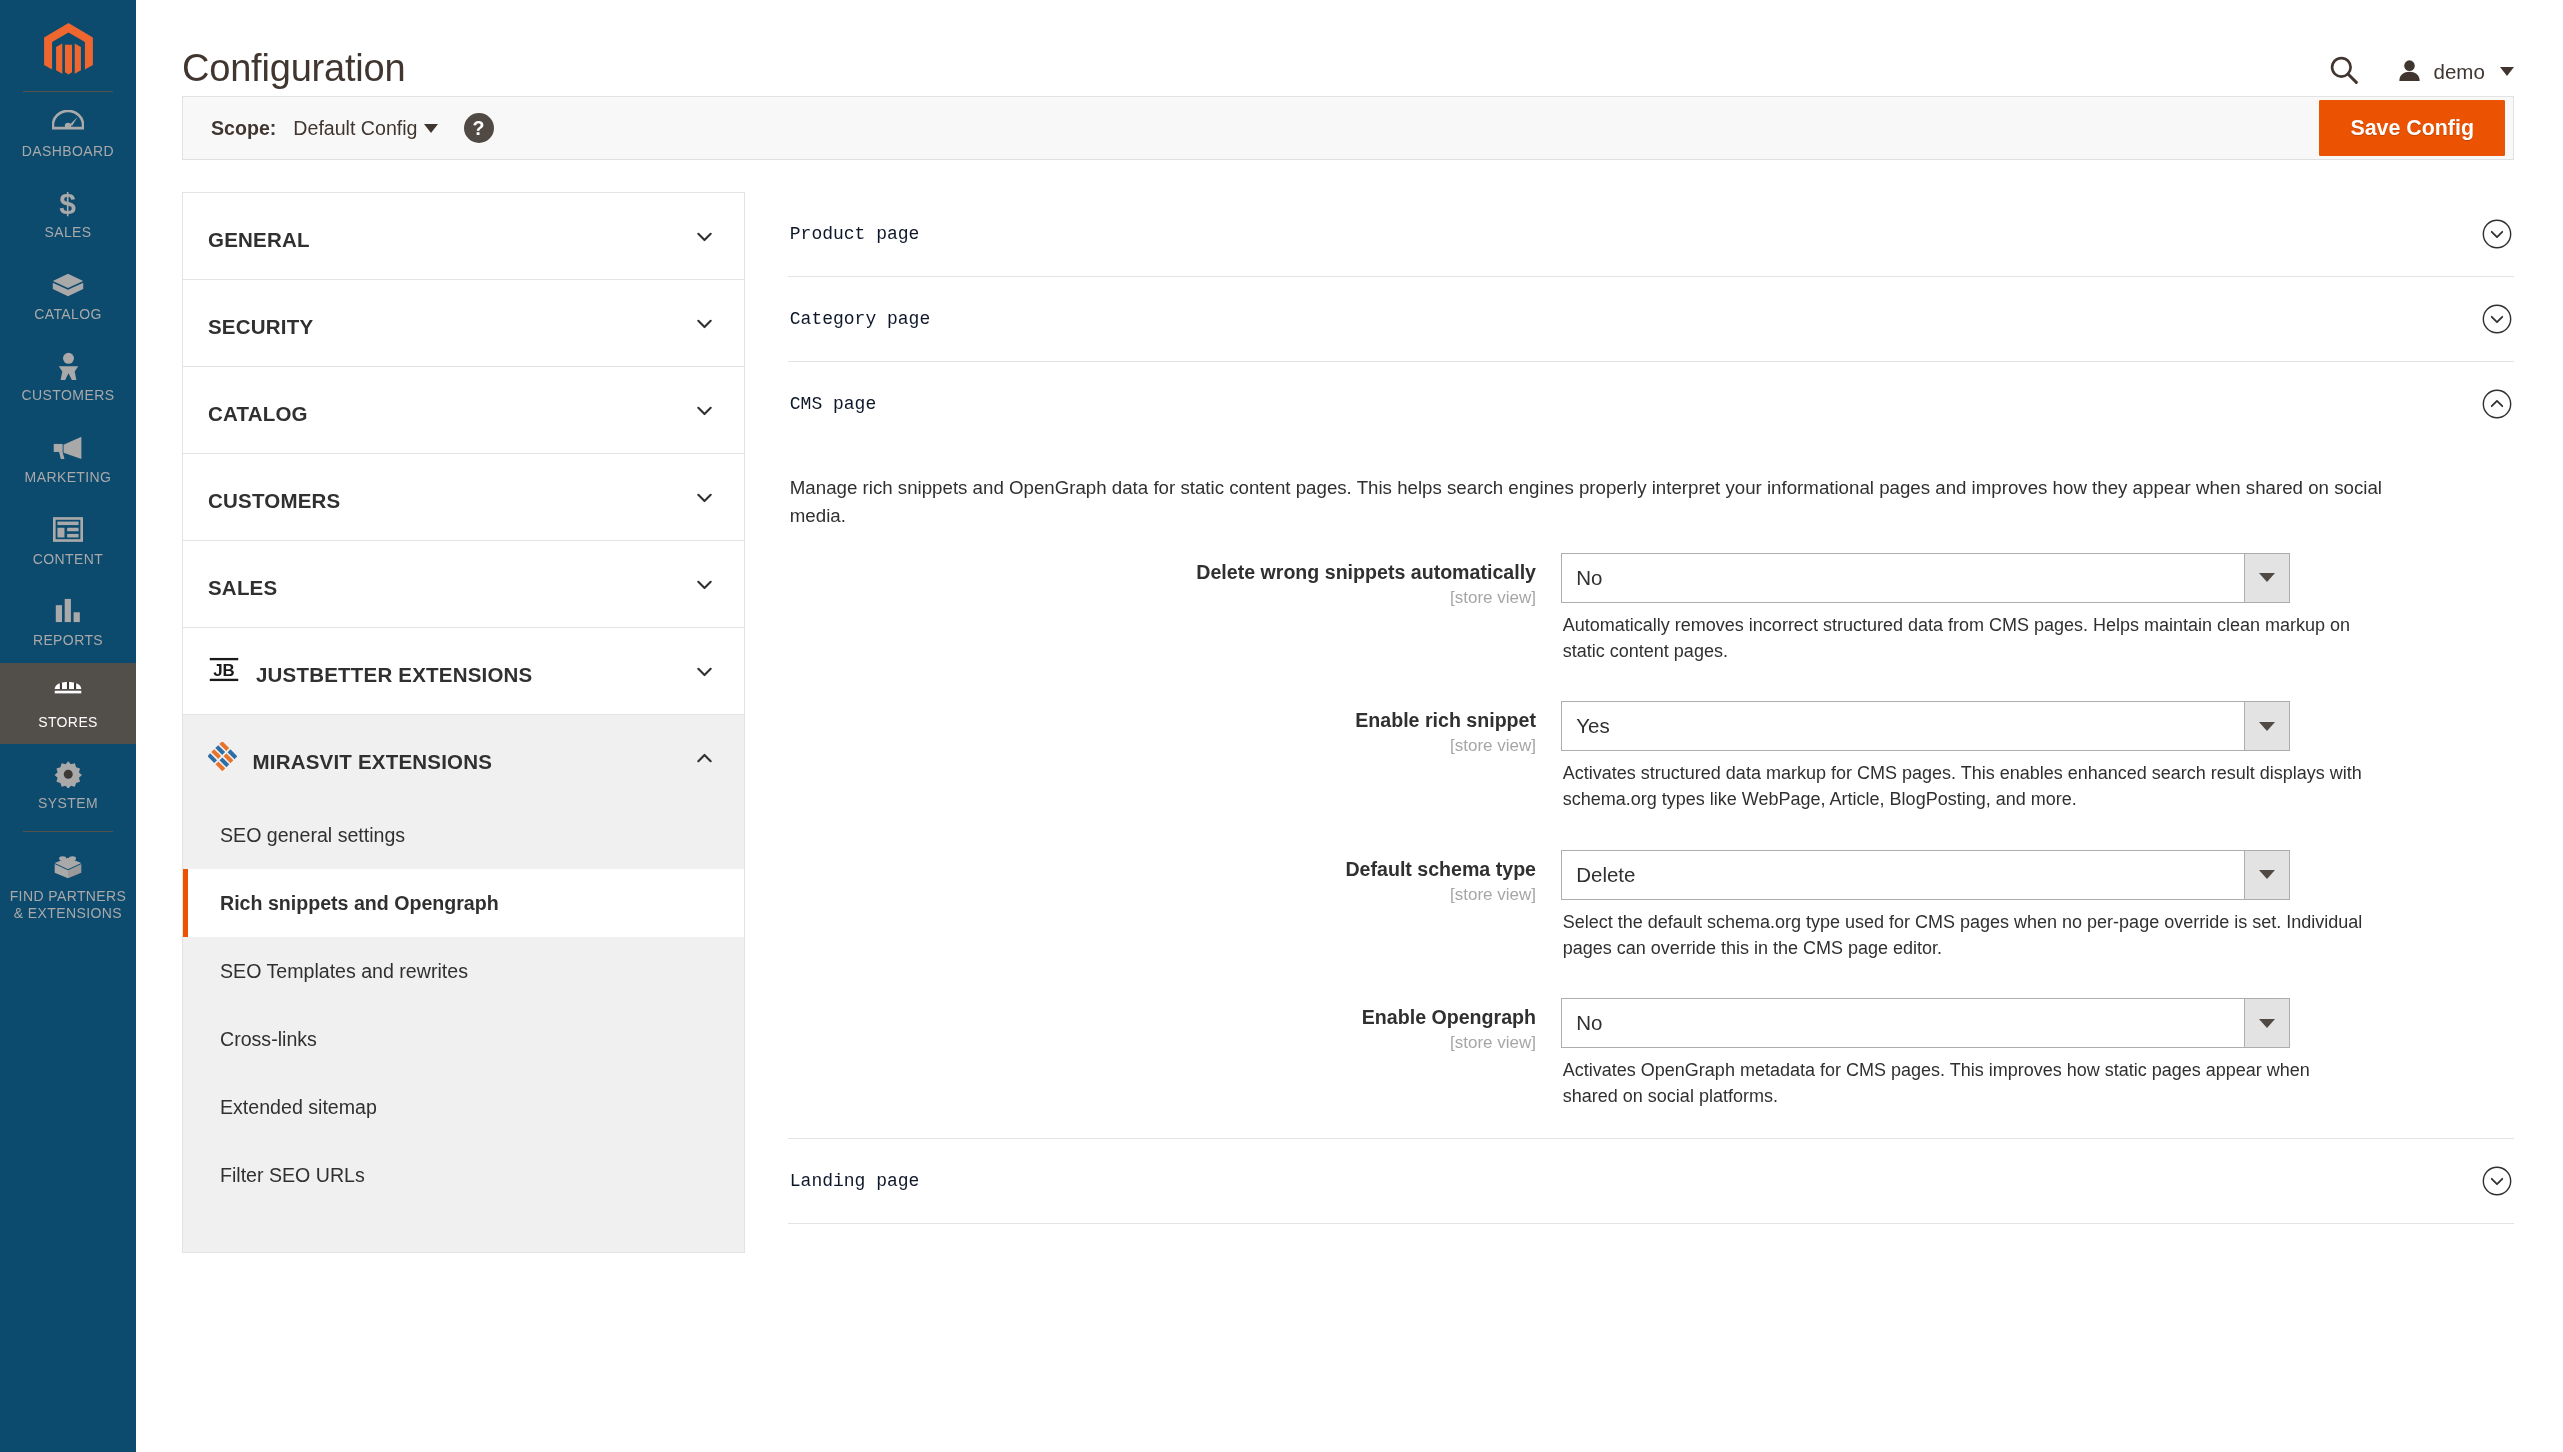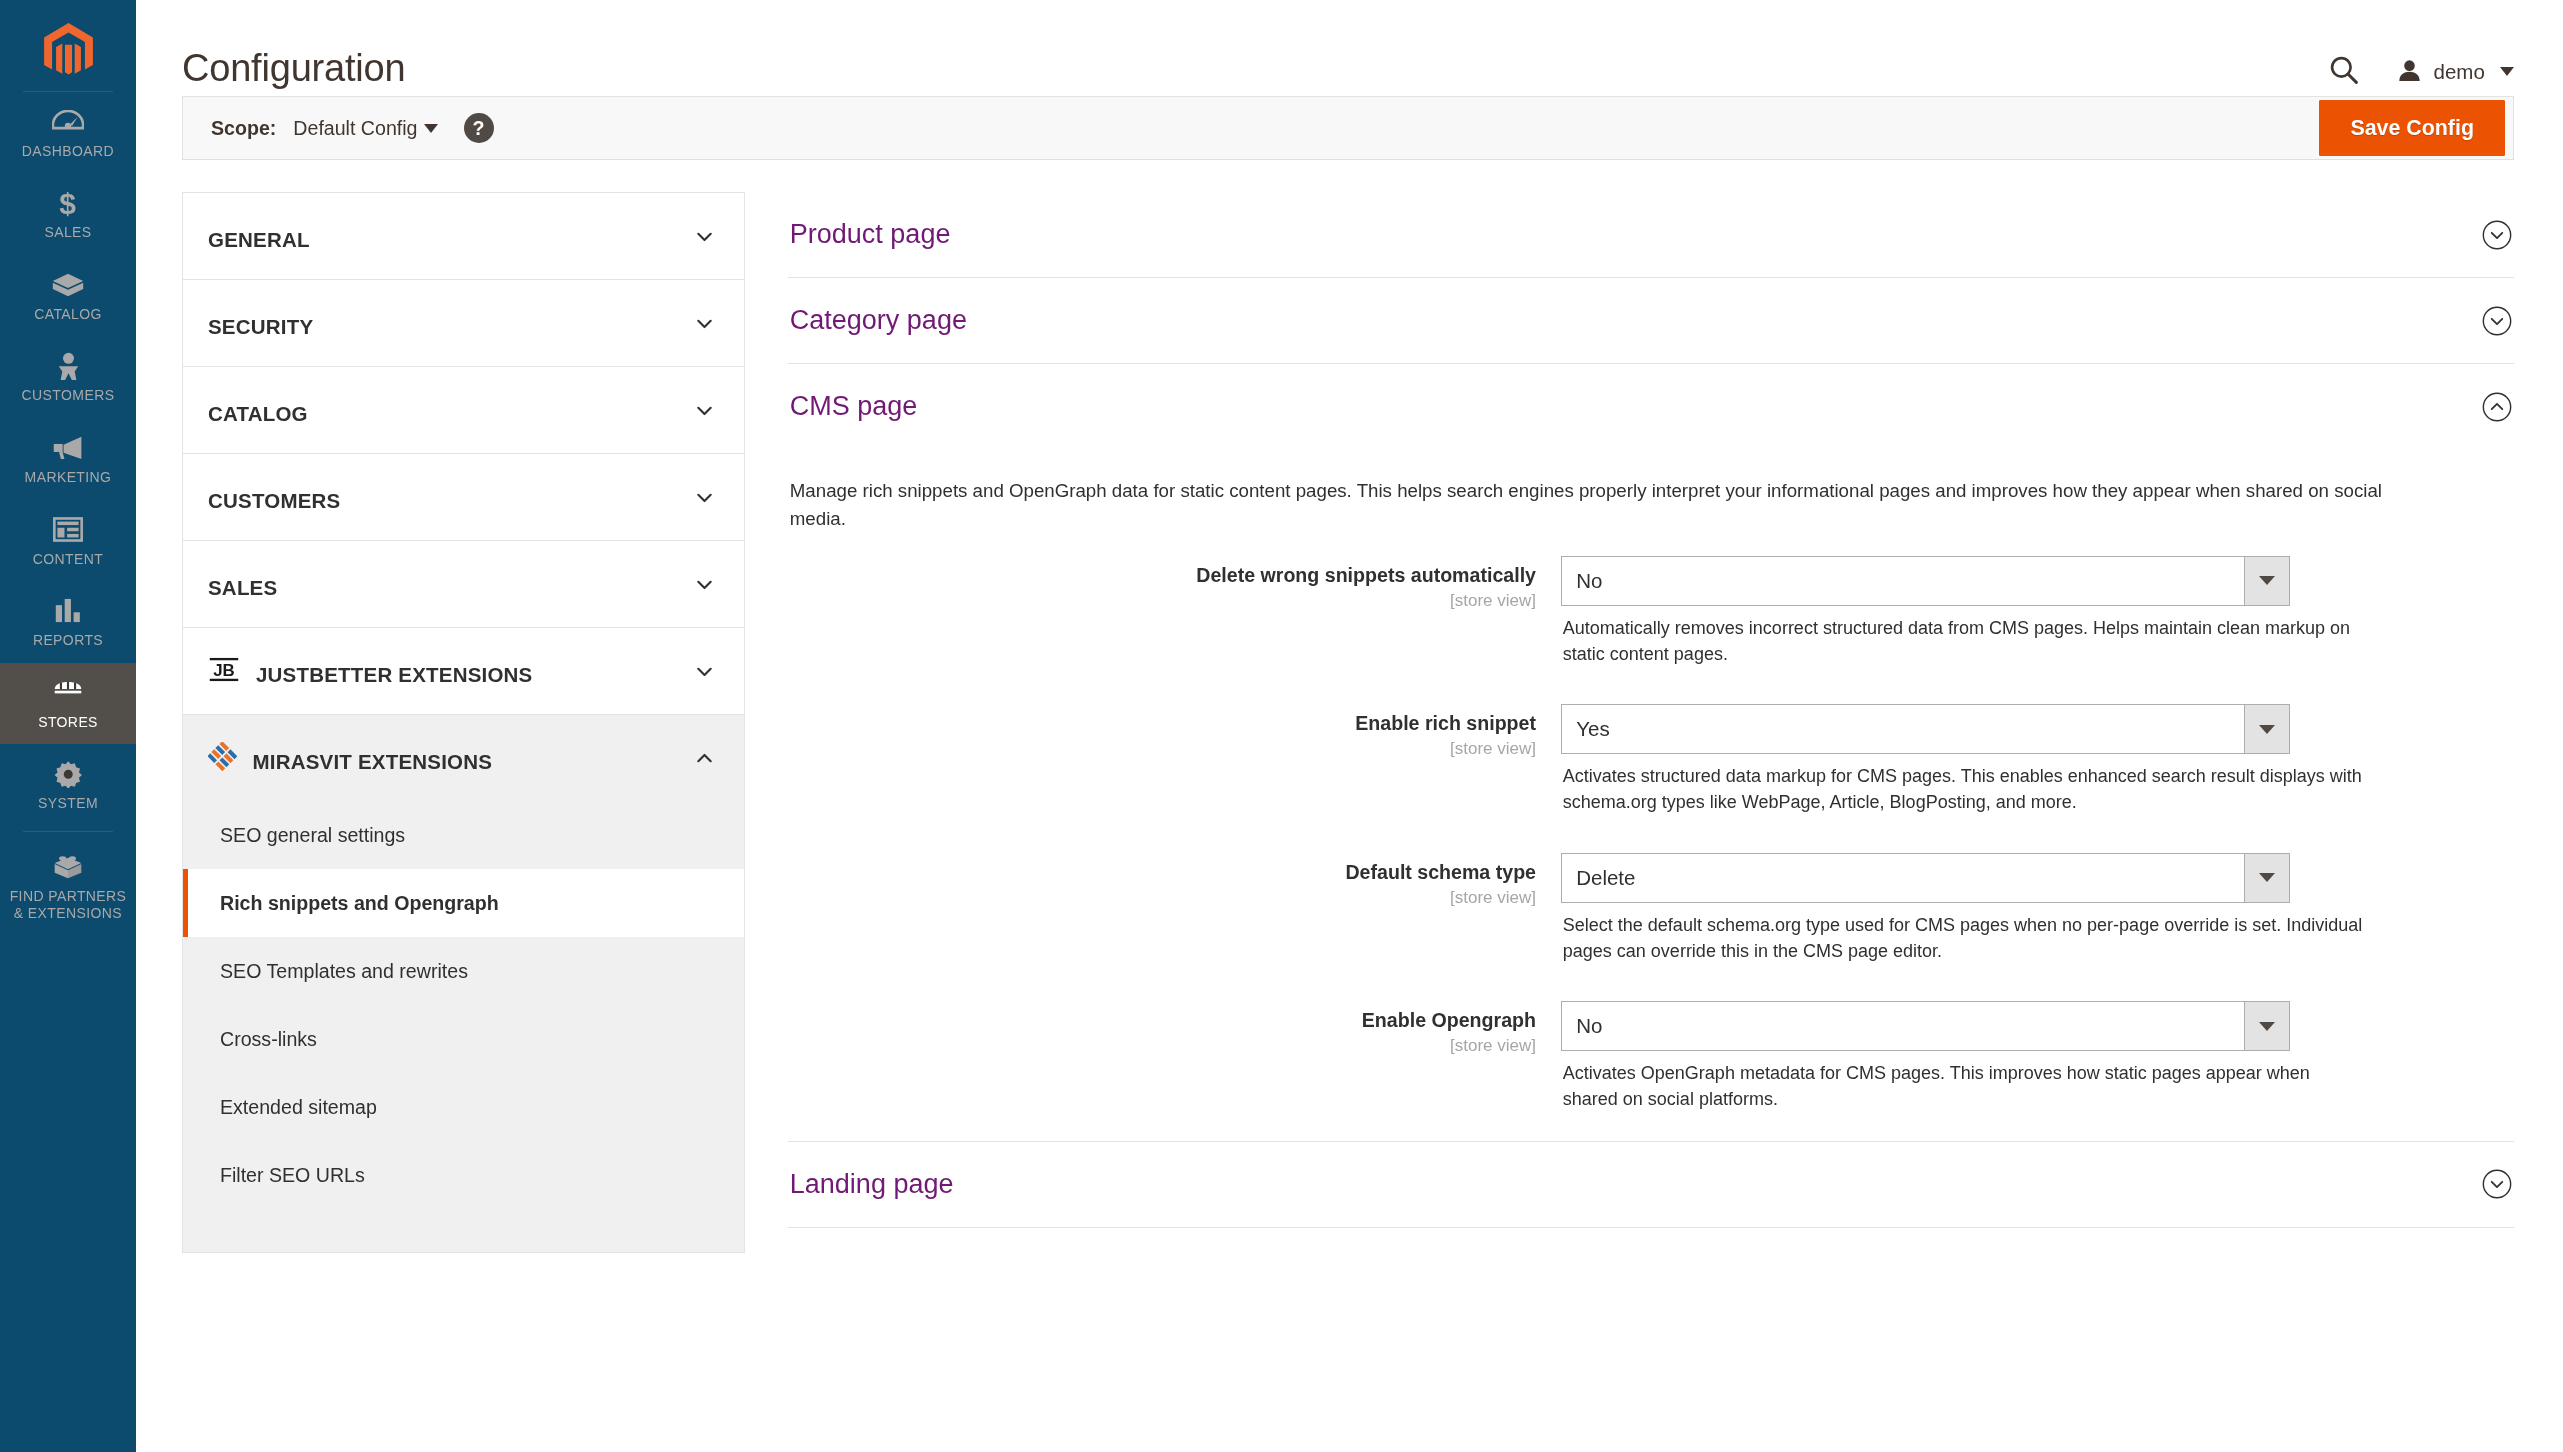--- a/index.html
+++ b/index.html
@@ -106,21 +106,21 @@
     background:#ffffff; border-left-color:#eb5202; font-weight:bold;
   }
 
   
   .panel { flex:1; min-width:0; }
   .sec-head {
     display:flex; align-items:center; justify-content:space-between;
     padding: 27px 1.8px 27px 1.8px; border-bottom:0.9px solid #e3e3e3; cursor:pointer;
   }
   .sec-head.last { border-top:0.9px solid #e3e3e3; border-bottom:0.9px solid #e3e3e3; margin-top: 28.5px; }
-  .sec-title { font-size:27px; color:#701a75; font-weight:400; }
+  .sec-title { font-size:18px; color:#0f172a; font-weight:400;font-family:Liberation Mono, monospace; }
   .circ-toggle { width:30px;height:30px; display:block; }
 
   .sec-body { padding: 21.4px 0 0 0; }
   .sec-desc {
     font-size:18.7px; color:#303030; line-height: 1.48; max-width: 1616px;
     padding: 7.1px 0 23px 1.8px;
   }
 
   .field-row { display:flex; margin-bottom: 5.3px; }
   .field-label-col {

